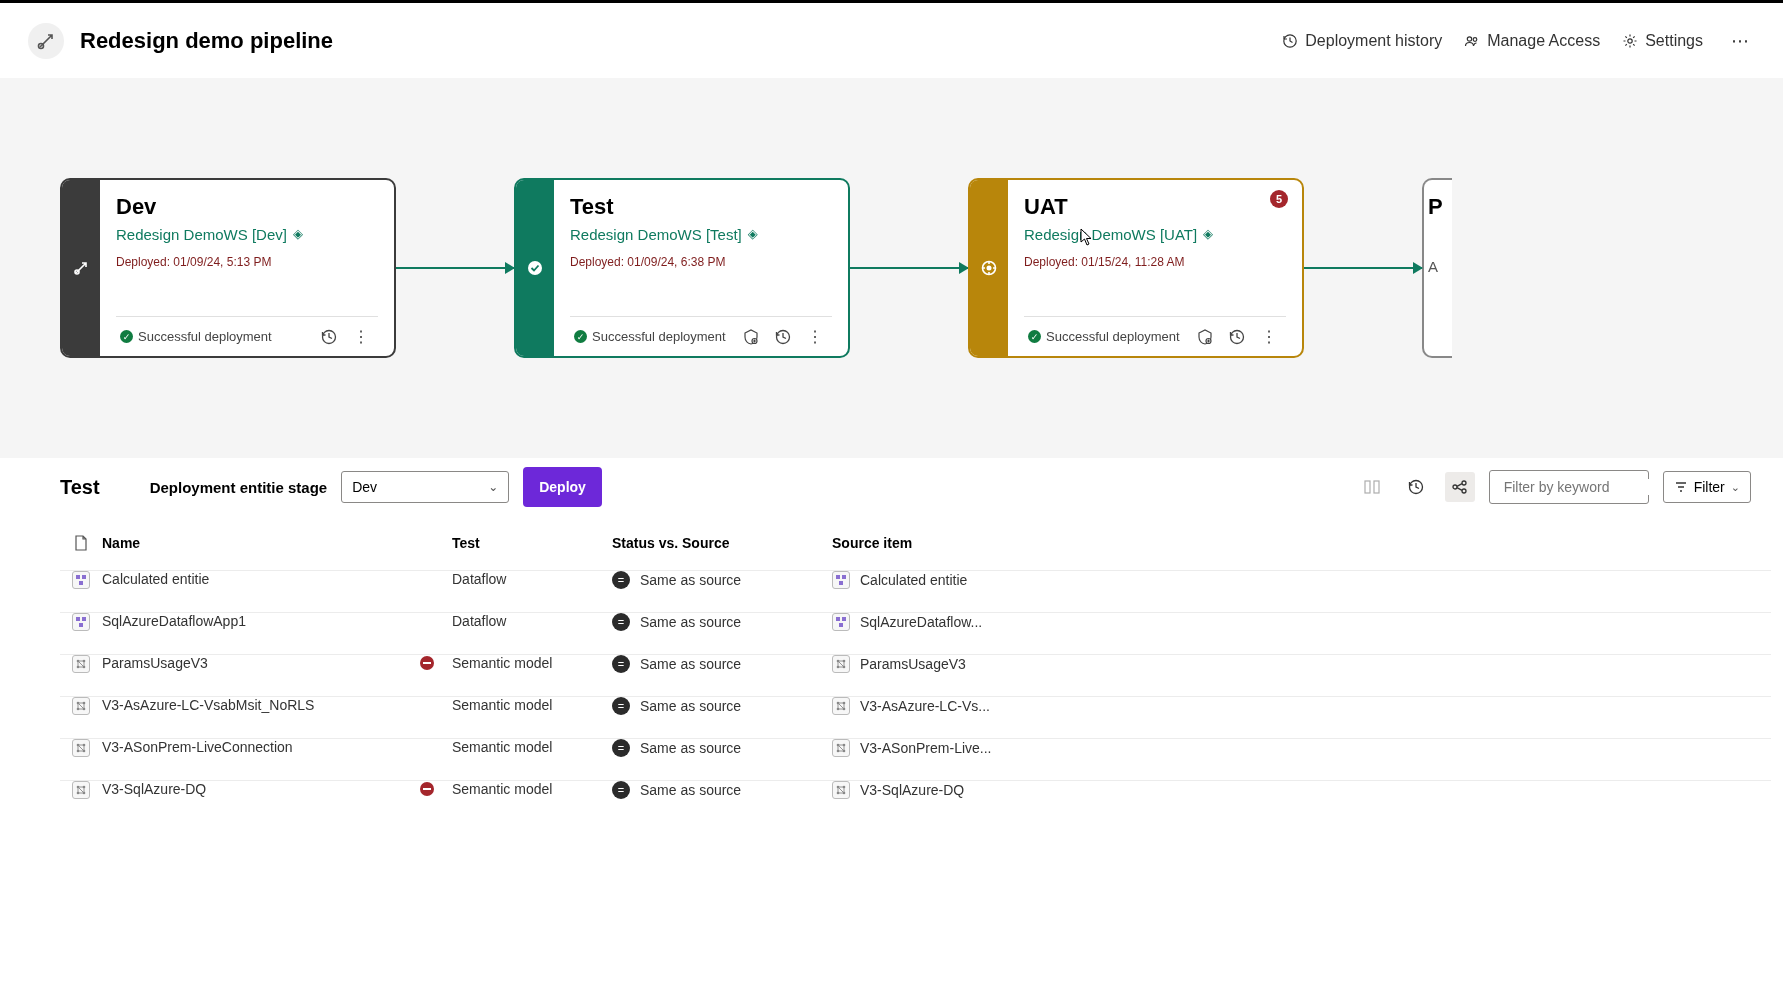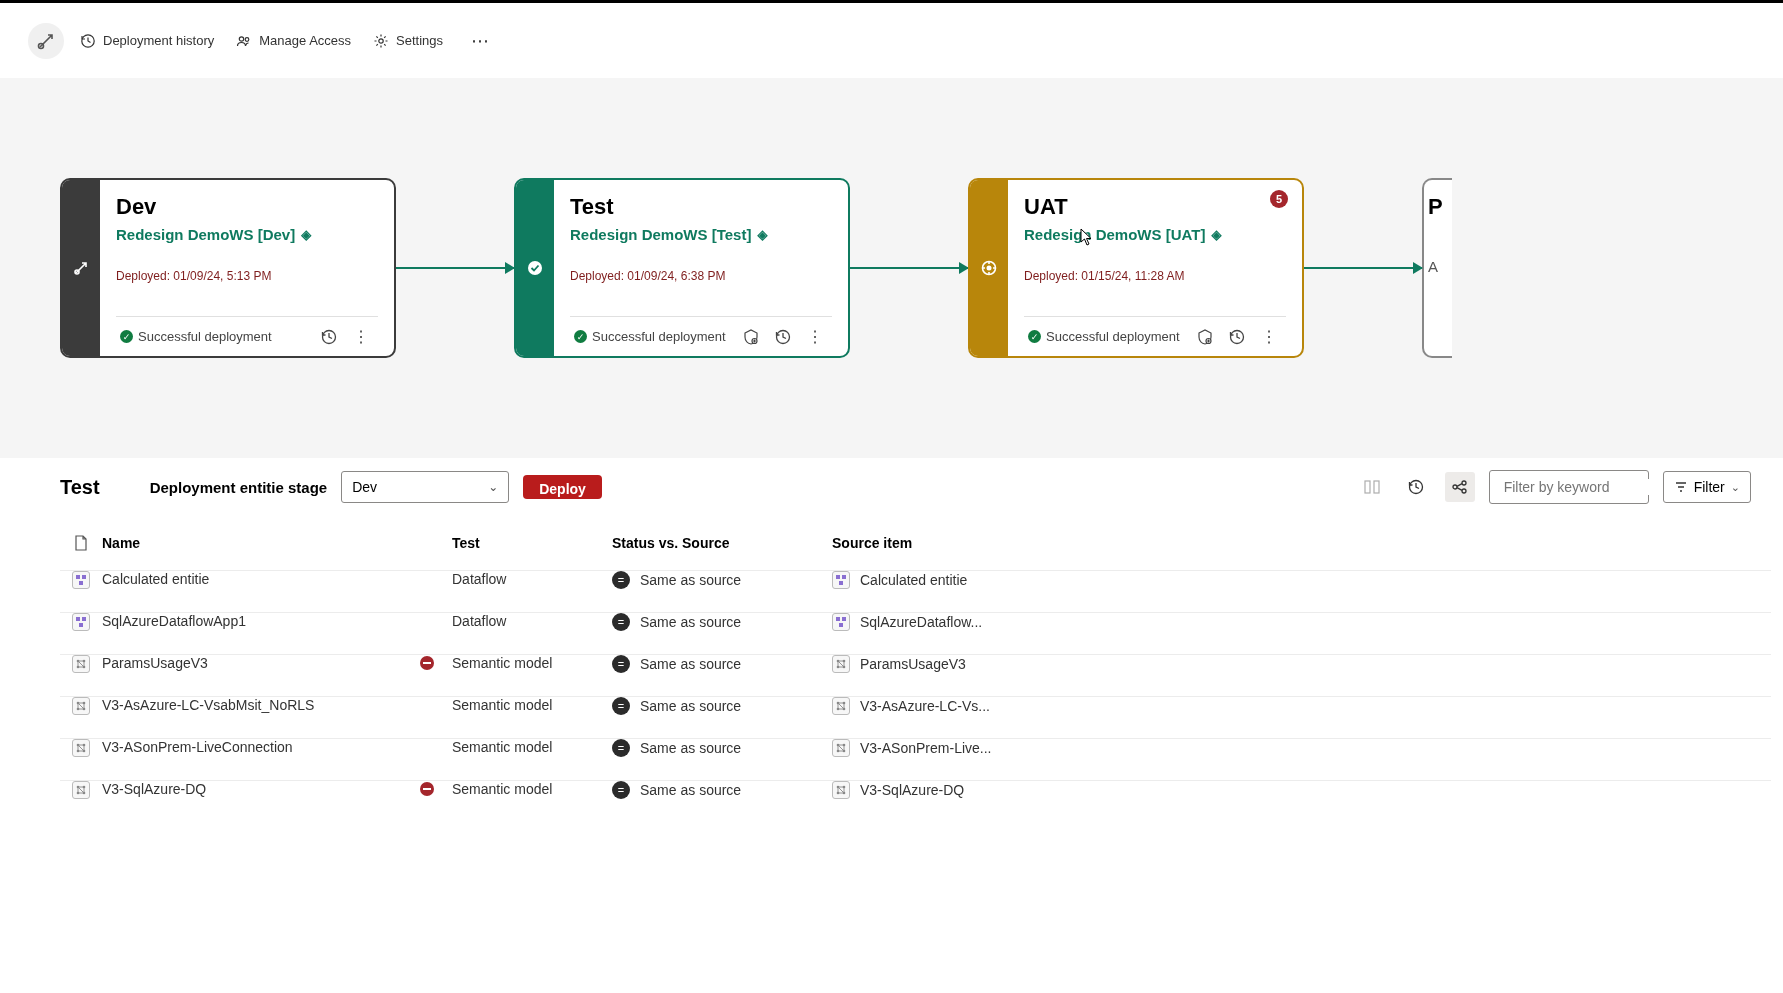--- a/index.html
+++ b/index.html
@@ -3,57 +3,57 @@
 <meta charset="utf-8">
 <style>
 * { box-sizing: border-box; margin: 0; padding: 0; font-family: "Segoe UI", -apple-system, sans-serif; }
 body { background: #fff; width: 1783px; height: 993px; overflow: hidden; border-top: 3px solid #000; }
 
 
 .header { display: flex; align-items: center; padding: 10px 28px; background: #fff; height: 75px; }
 .header-icon { width: 36px; height: 36px; border-radius: 50%; background: #f0f0f0; display: flex; align-items: center; justify-content: center; margin-right: 16px; }
 .header-title { font-size: 22px; font-weight: 600; color: #000; flex: 1; }
 .header-actions { display: flex; gap: 22px; align-items: center; }
-.header-action { display: flex; align-items: center; gap: 7px; font-size: 13px; color: #333; cursor: pointer; }
+.header-action { display: flex; align-items: center; gap: 7px; font-size: 16px; color: #333; cursor: pointer; }
 .header-more { font-size: 18px; cursor: pointer; color: #333; padding: 0 6px; }
 
 
 .canvas { background: #f5f5f5; height: 380px; display: flex; align-items: center; padding: 0 60px; gap: 0; position: relative; overflow: hidden; }
 .stage-wrap { display: flex; align-items: center; }
 .stage-card { width: 336px; height: 180px; border: 2px solid; border-radius: 10px; display: flex; background: #fff; position: relative; }
 .stage-card.dev  { border-color: #3b3b3b; }
 .stage-card.test { border-color: #0f7a5f; }
 .stage-card.uat  { border-color: #b8860b; }
 .stage-side { width: 38px; border-radius: 8px 0 0 8px; display: flex; align-items: center; justify-content: center; }
 .stage-side.dev  { background: #3b3b3b; }
 .stage-side.test { background: #0f7a5f; }
 .stage-side.uat  { background: #b8860b; }
 .stage-body { flex: 1; padding: 14px 16px 0 16px; display: flex; flex-direction: column; }
 .stage-name { font-size: 22px; font-weight: 600; color: #000; margin-bottom: 6px; }
-.stage-ws { font-size: 15px; font-weight: 700; color: #0f7a5f; display: flex; align-items: center; gap: 6px; margin-bottom: 26px; }
+.stage-ws { font-size: 15px; font-weight: 400; color: #0f7a5f; display: flex; gap: 6px; margin-bottom: 12px; }
 .stage-ws .diamond { color: #0f7a5f; font-size: 13px; }
 .stage-deployed { font-size: 12px; color: #7f1d1d; }
 .stage-footer { margin-top: auto; border-top: 1px solid #e0e0e0; height: 40px; display: flex; align-items: center; gap: 6px; padding: 0 4px; }
 .stage-status { display: flex; align-items: center; gap: 5px; font-size: 13px; color: #444; flex: 1; }
 .status-dot { width: 13px; height: 13px; border-radius: 50%; background: #107c41; display: inline-flex; align-items: center; justify-content: center; color: #fff; font-size: 9px; }
 .stage-footer .iconbtn { width: 26px; height: 26px; display: flex; align-items: center; justify-content: center; cursor: pointer; color: #444; }
 .badge { position: absolute; top: 10px; right: 14px; width: 18px; height: 18px; border-radius: 50%; background: #a4262c; color: #fff; font-size: 11px; display: flex; align-items: center; justify-content: center; font-weight:600; }
 .arrow { width: 118px; height: 2px; background: #0f7a5f; position: relative; }
 .arrow::after { content:""; position:absolute; right:-1px; top:-5px; border-left: 10px solid #0f7a5f; border-top:6px solid transparent; border-bottom:6px solid transparent; }
 .prod-slice { width: 30px; height: 180px; border: 2px solid #888; border-right:none; border-radius: 10px 0 0 10px; background:#fff; display:flex; flex-direction:column; padding:14px 4px; }
 .prod-slice .pn { font-size:22px; font-weight:600; color:#000; }
 .cursor-ptr { position:absolute; font-size:14px; color:#000; }
 
 
 .detail-bar { display:flex; align-items:center; padding: 10px 32px 10px 60px; border-bottom: none; gap: 14px; height:58px; }
 .detail-stage { font-size: 20px; font-weight: 700; color: #000; margin-right: 36px; }
 .detail-label { font-size: 15px; font-weight: 600; color: #000; }
 .select { position:relative; width: 168px; height: 32px; border:1px solid #8a8886; border-radius:3px; display:flex; align-items:center; padding: 0 10px; background:#fff; font-size:14px; cursor:pointer; }
 .select .chev { margin-left:auto; font-size:12px; color:#555; }
-.deploy-btn { background:#b91c1c; color:#fff; border:none; border-radius:4px; padding: 6px 16px; font-size:14px; font-weight:600; cursor:pointer; height:24px; }
+.deploy-btn { background:#6d28d9; color:#fff; border:none; border-radius:4px; padding: 6px 16px; font-size:14px; font-weight:600; cursor:pointer; height:40px; }
 .spacer { flex:1; }
 .search-box { display:flex; align-items:center; border:1px solid #8a8886; border-radius:3px; height:32px; width:160px; padding:16px 8px; gap:6px; background:#fff; }
 .search-box input { border:none; outline:none; font-size:14px; flex:1; color:#555; }
 .filter-btn { display:flex; align-items:center; gap:6px; border:1px solid #8a8886; border-radius:3px; height:32px; padding:0 10px; font-size:14px; cursor:pointer; background:#fff; }
 .small-iconbtn { width:30px; height:30px; display:flex; align-items:center; justify-content:center; cursor:pointer; color:#333; }
 
 
 .table-wrap { padding: 0 12px 0 60px; }
 .thead { display:flex; align-items:center; height:54px; font-size:14px; font-weight:600; color:#000; border-bottom: none; }
 .col-icon { width: 42px; display:flex; justify-content:center; }
@@ -72,20 +72,21 @@
 </head>
 <body>
 
 <div class="header">
   <div class="header-icon">
     <svg width="20" height="20" viewBox="0 0 20 20">
         <path d="M4 16 L16 4 M12 4 H16 V8" stroke="#555" stroke-width="1.6" fill="none"></path>
         <circle cx="5" cy="15" r="2.5" fill="none" stroke="#555" stroke-width="1.6"></circle>
       </svg>
   </div>
+  <div class="header-title">Redesign demo pipeline</div>
   <div class="header-actions">
     <div class="header-action">
       <svg width="16" height="16" viewBox="0 0 16 16">
           <circle cx="8" cy="8" r="6.2" fill="none" stroke="#333" stroke-width="1.2"></circle>
           <path d="M8 4.5 V8 L10.5 9.5" stroke="#333" stroke-width="1.2" fill="none"></path>
           <path d="M2 3 L2 6 L5 6" stroke="#333" stroke-width="1.2" fill="none"></path>
         </svg>
       <span>Deployment history</span>
     </div>
     <div class="header-action">

